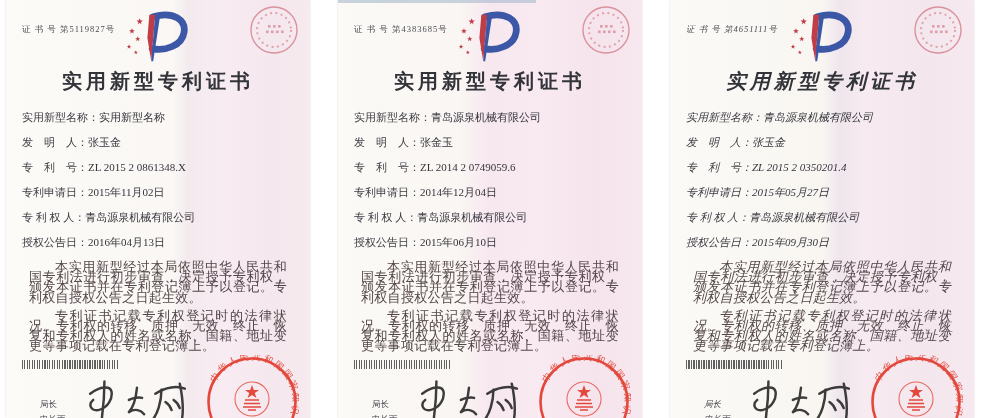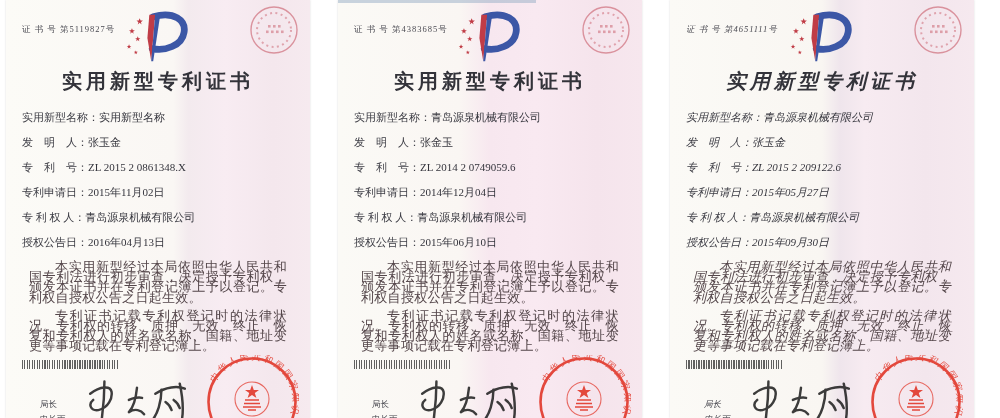--- a/index.html
+++ b/index.html
@@ -299,21 +299,21 @@
       <div class="field">
         <span class="field-label">实用新型名称：</span>
         <span class="field-value">青岛源泉机械有限公司</span>
       </div>
       <div class="field">
         <span class="field-label">发　明　人：</span>
         <span class="field-value">张玉金</span>
       </div>
       <div class="field">
         <span class="field-label">专　利　号：</span>
-        <span class="field-value">ZL 2015 2 209122.6</span>
+        <span class="field-value">ZL 2015 2 0350201.4</span>
       </div>
       <div class="field">
         <span class="field-label">专利申请日：</span>
         <span class="field-value">2015年05月27日</span>
       </div>
       <div class="field">
         <span class="field-label">专 利 权 人：</span>
         <span class="field-value">青岛源泉机械有限公司</span>
       </div>
       <div class="field">

